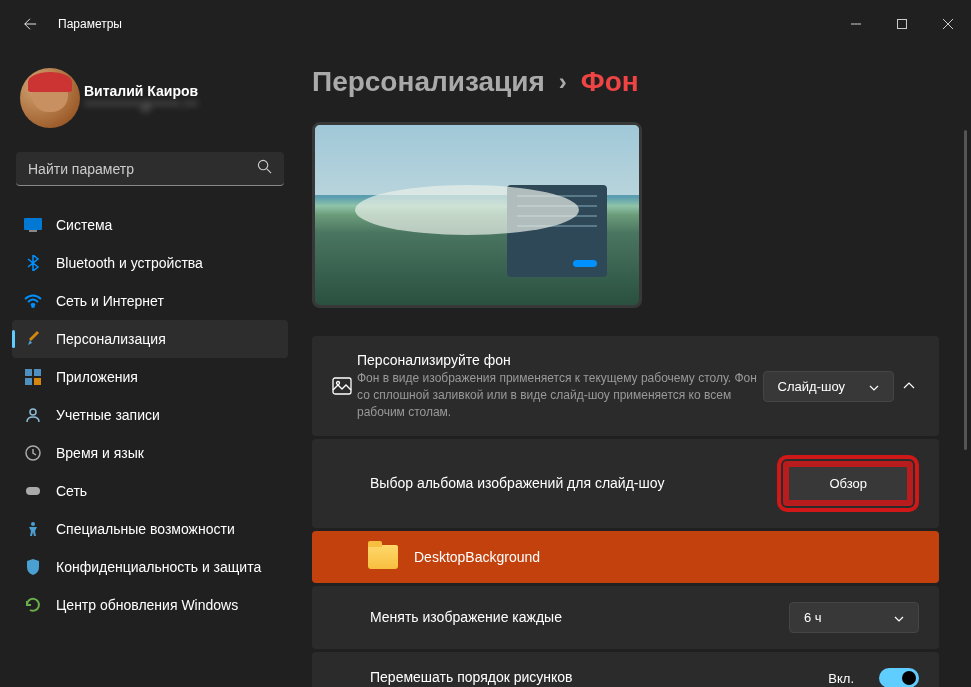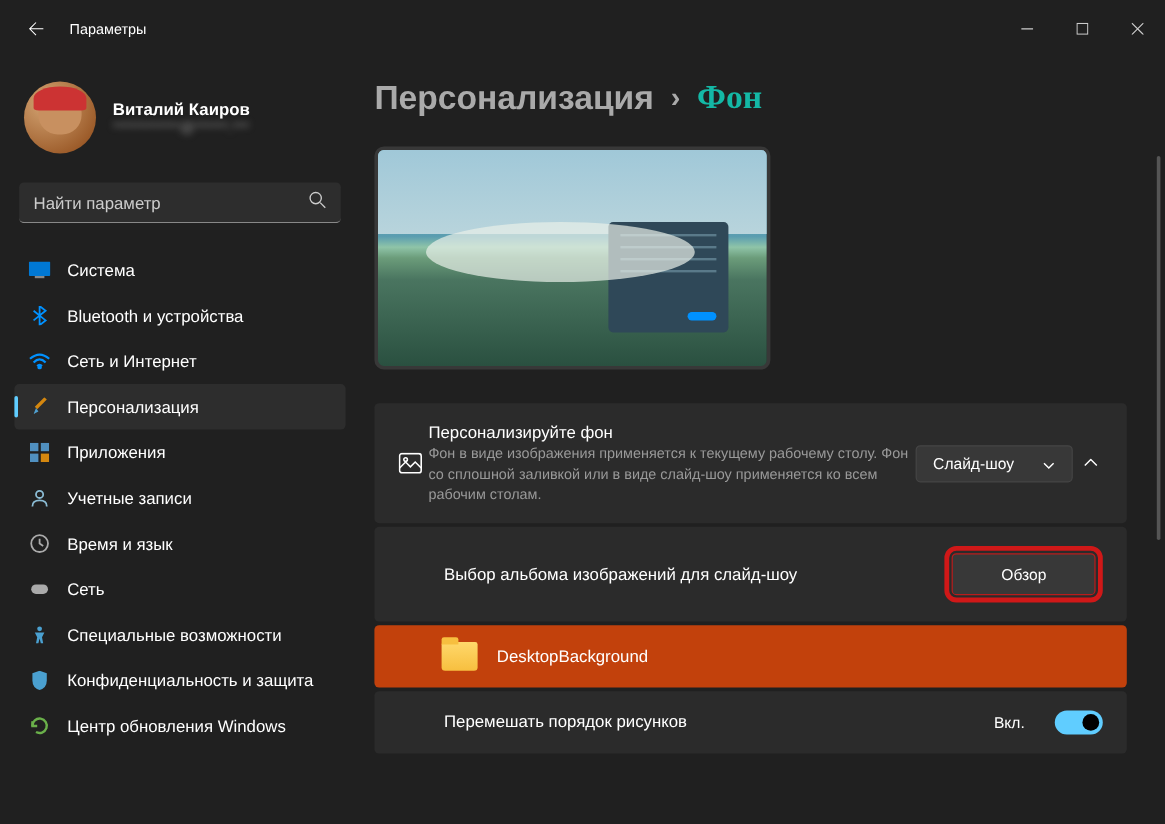--- a/index.html
+++ b/index.html
@@ -7,42 +7,42 @@
 
 .titlebar { display: flex; align-items: center; height: 48px; padding: 0 0 0 20px; }
 .back-btn { width: 20px; height: 20px; display: flex; align-items: center; justify-content: center; cursor: pointer; color: #fff; }
 .title { margin-left: 18px; font-size: 12px; color: #fff; }
 .win-controls { margin-left: auto; display: flex; }
 .win-btn { width: 46px; height: 32px; display: flex; align-items: center; justify-content: center; cursor: pointer; color: #ccc; }
 
 .main { display: flex; height: calc(100% - 48px); }
 
 .sidebar { width: 300px; padding: 0 12px; flex-shrink: 0; }
-.user { display: flex; align-items: center; padding: 20px 8px 24px 8px; gap: 14px; }
+.user { display: flex; align-items: center; padding: 20px 8px 24px 8px; gap: 4px; }
 .avatar { width: 60px; height: 60px; border-radius: 50%; background: radial-gradient(circle at 30% 30%, #d4a574, #8b4513); position: relative; overflow: hidden; }
 .avatar::after { content: ''; position: absolute; top: 8px; left: 12px; width: 36px; height: 36px; background: #c89060; border-radius: 50% 50% 45% 45%; }
 .avatar::before { content: ''; position: absolute; top: 4px; left: 8px; width: 44px; height: 20px; background: #cc3333; border-radius: 50% 50% 10% 10%; z-index: 2; }
 .user-name { font-size: 14px; font-weight: 600; color: #fff; }
 .user-email { font-size: 12px; color: #888; filter: blur(3px); }
 
 .search { display: flex; align-items: center; background: #2d2d2d; border-radius: 4px; border-bottom: 1px solid #888; height: 34px; padding: 0 12px; margin: 0 4px 20px 4px; }
 .search input { flex: 1; background: transparent; border: none; outline: none; color: #fff; font-size: 14px; }
 .search input::placeholder { color: #ccc; }
 .search-icon { color: #ccc; }
 
 .nav-item { display: flex; align-items: center; height: 38px; padding: 0 12px; border-radius: 4px; cursor: pointer; gap: 14px; font-size: 14px; position: relative; }
 .nav-item.active { background: #2d2d2d; }
 .nav-item.active::before { content: ''; position: absolute; left: 0; top: 10px; bottom: 10px; width: 3px; background: #60cdff; border-radius: 2px; }
 .nav-icon { width: 18px; height: 18px; display: flex; align-items: center; justify-content: center; flex-shrink: 0; }
 
 .content { flex: 1; padding: 0 32px 0 12px; overflow-y: auto; }
 .breadcrumb { display: flex; align-items: center; gap: 14px; font-size: 28px; font-weight: 600; margin: 18px 0 24px 0; }
 .bc-parent { color: #aaa; cursor: pointer; }
 .bc-sep { color: #aaa; font-size: 24px; }
-.bc-current { color: #14b8a6; font-family: Liberation Serif, serif; }
+.bc-current { color: #ef4444; }
 
 .preview { width: 330px; height: 186px; border-radius: 8px; background: linear-gradient(to bottom, #7db4c4 0%, #5a9db0 40%, #8fc4a8 45%, #6b9c7a 50%, #4a7560 60%, #2a5040 100%); position: relative; overflow: hidden; border: 3px solid #383838; margin-bottom: 28px; }
 .preview::before { content: ''; position: absolute; top: 0; left: 0; right: 0; height: 70px; background: linear-gradient(to bottom, #a0c8d8, #b8d4dc); }
 .preview::after { content: ''; position: absolute; top: 60px; left: 40px; right: 60px; height: 50px; background: #e8f0e8; border-radius: 50%; opacity: 0.7; }
 .preview-card { position: absolute; right: 32px; bottom: 28px; width: 100px; height: 92px; background: #2f4858; border-radius: 4px; padding: 10px; }
 .preview-line { height: 2px; background: #5a7a8a; margin-bottom: 8px; }
 .preview-accent { position: absolute; bottom: 10px; right: 10px; width: 24px; height: 7px; background: #0091ff; border-radius: 4px; }
 
 .setting-card { background: #2b2b2b; border-radius: 4px; margin-bottom: 3px; padding: 16px 20px; display: flex; align-items: center; gap: 5px; }
 .setting-icon { width: 20px; height: 20px; color: #fff; flex-shrink: 0; display: flex; align-items: center; }
@@ -53,21 +53,21 @@
 .dropdown-btn { background: #383838; border: 1px solid #454545; border-radius: 4px; padding: 7px 14px; color: #fff; font-size: 13px; display: flex; align-items: center; gap: 24px; cursor: pointer; min-width: 130px; justify-content: space-between; text-align: right; }
 .dropdown-btn.small { min-width: 130px; }
 
 .chevron-icon { width: 20px; height: 36px; display: flex; align-items: center; justify-content: center; color: #fff; cursor: pointer; }
 .chevron-up { transform: rotate(180deg); }
 
 .folder-row { padding: 14px 20px 14px 56px; display: flex; align-items: center; gap: 16px; }
 .folder-icon { width: 30px; height: 24px; background: linear-gradient(to bottom, #ffd86b, #f7bf3f); border-radius: 2px 2px 3px 3px; position: relative; }
 .folder-icon::before { content: ''; position: absolute; top: -4px; left: 0; width: 14px; height: 6px; background: #f7bf3f; border-radius: 2px 2px 0 0; }
 
-.browse-btn { background: #383838; border: 1px solid #b91c1c; border-radius: 4px; padding: 9px 40px; color: #fff; font-size: 13px; cursor: pointer; }
+.browse-btn { background: #383838; border: 6px solid #b91c1c; border-radius: 4px; padding: 9px 40px; color: #fff; font-size: 13px; cursor: pointer; }
 .highlight-box { border: 4px solid #d01818; border-radius: 10px; padding: 2px; }
 
 .toggle { width: 40px; height: 20px; background: #60cdff; border-radius: 10px; position: relative; cursor: pointer; }
 .toggle::after { content: ''; position: absolute; right: 3px; top: 3px; width: 14px; height: 14px; background: #000; border-radius: 50%; }
 .toggle-label { font-size: 13px; color: #fff; margin-right: 20px; }
 
 .scrollbar { position: absolute; right: 4px; top: 130px; width: 3px; height: 320px; background: #555; border-radius: 2px; }
 </style>
 </head>
 <body>
@@ -267,20 +267,31 @@
       <div class="highlight-box">
         <button class="browse-btn">Обзор</button>
       </div>
     </div>
 
     <div class="setting-card folder-row" style="background:#c2410c;">
       <div class="folder-icon"></div>
       <span style="font-size:14px;">DesktopBackground</span>
     </div>
 
+    <div class="setting-card">
+      <div class="setting-text" style="padding-left:38px;">
+        <div class="setting-title">Менять изображение каждые</div>
+      </div>
+      <div class="dropdown-btn small">
+        <span>6 ч</span>
+        <span><svg width="10" height="6" viewBox="0 0 10 6" fill="none" stroke="currentColor" stroke-width="1.2">
+              <path d="M1 1 L5 5 L9 1"></path>
+            </svg></span>
+      </div>
+    </div>
 
     <div class="setting-card">
       <div class="setting-text" style="padding-left:38px;">
         <div class="setting-title">Перемешать порядок рисунков</div>
       </div>
       <span class="toggle-label">Вкл.</span>
       <div class="toggle"></div>
     </div>
 
   </div>

